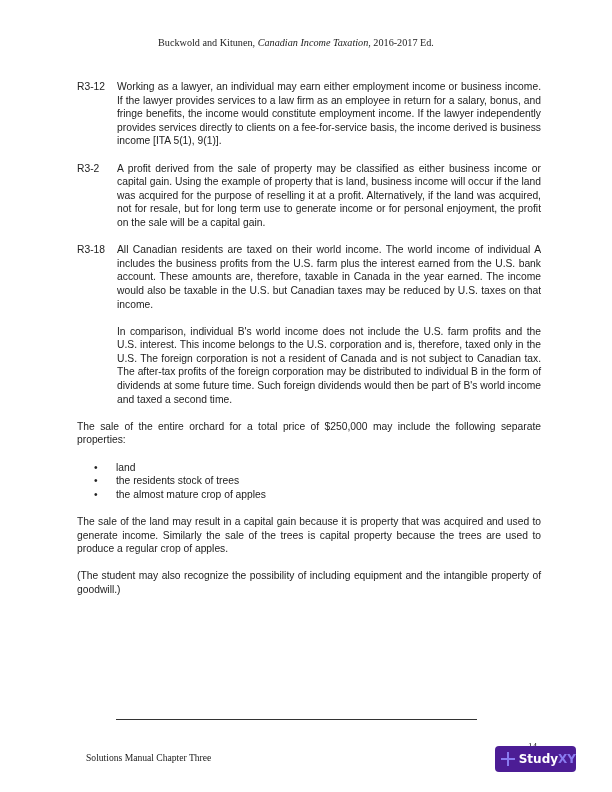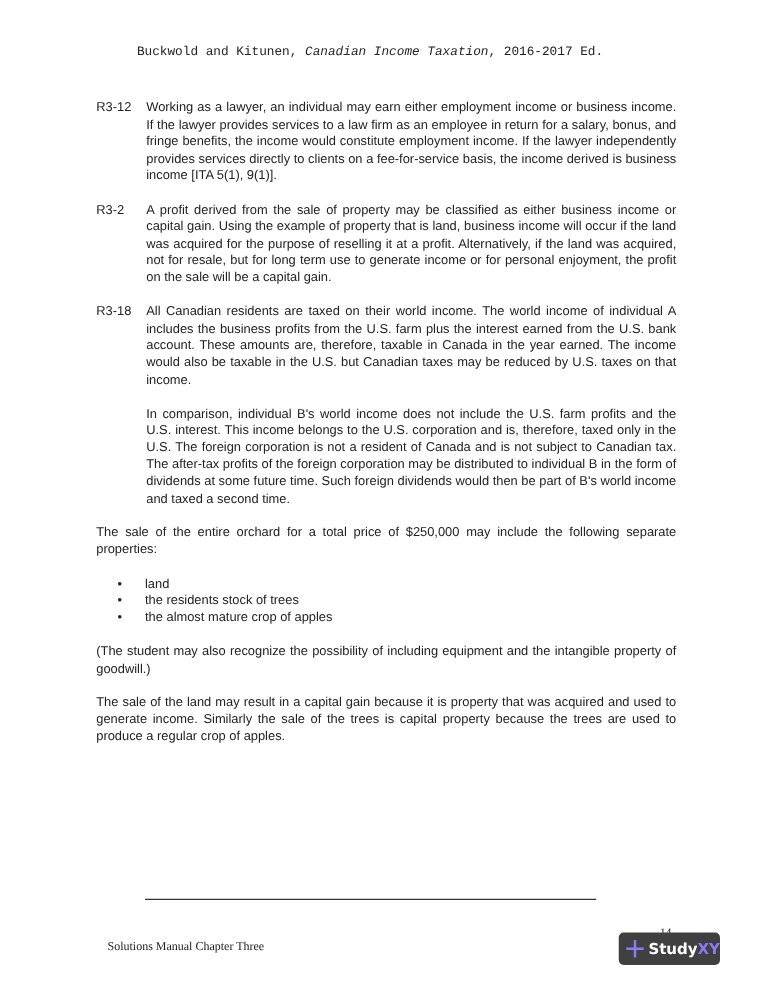--- a/index.html
+++ b/index.html
@@ -13,21 +13,21 @@
       position: relative;
       overflow: hidden;
       color: #222222;
     }
     .running-header {
       position: absolute;
       top: 37px;
       left: 0;
       width: 556px;
       text-align: center;
-      font-family: Liberation Mono, monospace;
+      font-family: Liberation Serif, serif;
       font-size: 10.2px;
       color: #222;
     }
     .running-header .italic { font-style: italic; }
     .running-header .inner { position: relative; left: 18px; }
 
     .content {
       position: absolute;
       top: 80px;
       left: 77px;
@@ -91,21 +91,21 @@
       font-family: "Liberation Serif", "DejaVu Serif", serif;
       font-size: 9px;
       color: #222;
     }
     .studyxy-badge {
       position: absolute;
       top: 746px;
       left: 495px;
       width: 81px;
       height: 26px;
-      background: #404040;
+      background: #4c1d95;
       border-radius: 4px;
       display: flex;
       align-items: center;
       font-family: "DejaVu Sans", "Liberation Sans", sans-serif;
       font-weight: bold;
       font-size: 12px;
       color: #ffffff;
     }
     .studyxy-badge .plus {
       width: 16px;
@@ -171,22 +171,22 @@
         </li>
         <li>
           <span class="bullet">•</span>
           <span>the residents stock of trees</span>
         </li>
         <li>
           <span class="bullet">•</span>
           <span>the almost mature crop of apples</span>
         </li>
       </ul>
+      <p class="para">The sale of the land may result in a capital gain because it is property that was acquired and used to generate income. Similarly the sale of the trees is capital property because the trees are used to produce a regular crop of apples.</p>
       <p class="para">(The student may also recognize the possibility of including equipment and the intangible property of goodwill.)</p>
-      <p class="para">The sale of the land may result in a capital gain because it is property that was acquired and used to generate income. Similarly the sale of the trees is capital property because the trees are used to produce a regular crop of apples.</p>
     </div>
   </div>
 
 </div>
 
 <div class="footer-rule"></div>
 <div class="footer-text">Solutions Manual Chapter Three</div>
 <div class="page-number">14</div>
 
 <div class="studyxy-badge">

